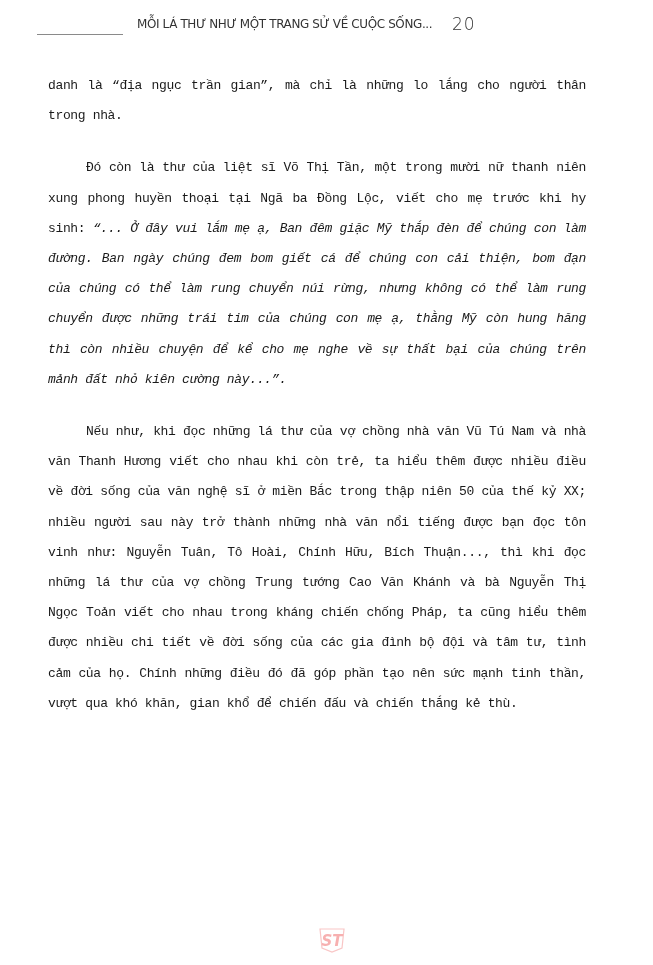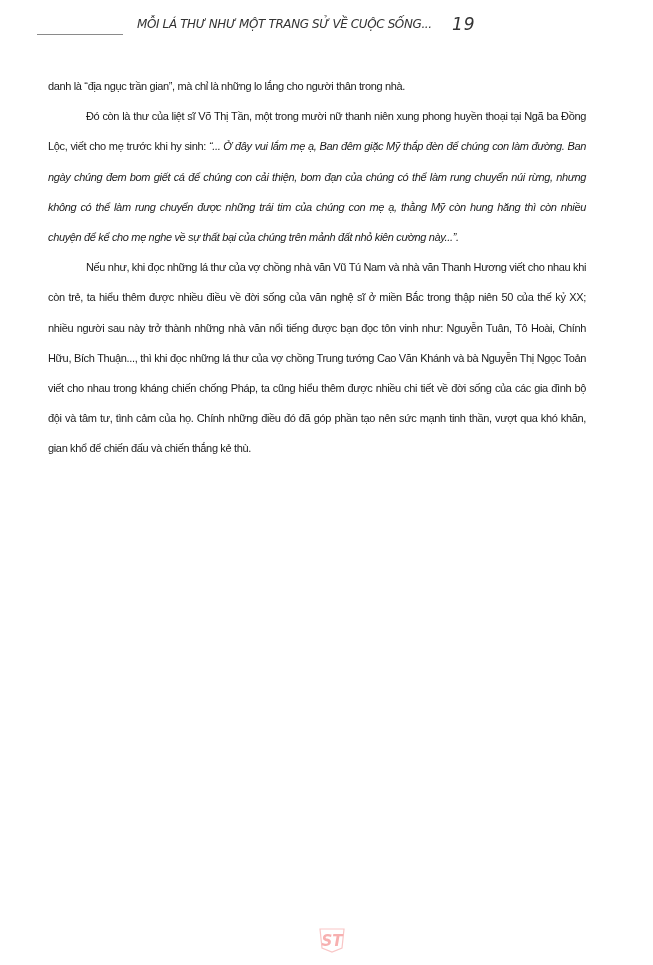--- a/index.html
+++ b/index.html
@@ -13,21 +13,20 @@
       position: relative;
       overflow: hidden;
       color: #1a1a1a;
     }
     .page-header {
       position: absolute;
       top: 14px;
       left: 0;
       width: 555px;
       height: 24px;
-      font-style: italic;
     }
     .header-rule {
       position: absolute;
       left: 37px;
       top: 20px;
       width: 86px;
       height: 1px;
       background: #8a8a8a;
     }
     .header-title {
@@ -51,54 +50,55 @@
       font-size: 17px;
       color: #333333;
       font-weight: 300;
       letter-spacing: 1px;
     }
     .body-text {
       position: absolute;
       left: 48px;
       top: 71px;
       width: 538px;
-      font-family: Liberation Sans, sans-serif;
-      font-size: 11px;
+      font-family: Liberation Mono, monospace;
+      font-size: 13px;
       line-height: 30.2px;
       text-align: justify;
       color: #1a1a1a;
       letter-spacing: -0.35px;
       word-spacing: 0px;
     }
     .body-text p {
       margin: 0;
       padding: 0;
       text-align: justify;
     }
     .body-text p.indent {
       text-indent: 38px;
+      margin-top: 22px;
     }
     .quote {
       font-style: italic;
     }
     .watermark {
       position: absolute;
       left: 318px;
       top: 926px;
       width: 28px;
       height: 28px;
     }
   </style>
 </head>
 <body>
 
 <div class="page-header">
   <div class="header-rule"></div>
   <div class="header-title">MỖI LÁ THƯ NHƯ MỘT TRANG SỬ VỀ CUỘC SỐNG...</div>
-  <div class="page-number">19</div>
+  <div class="page-number">20</div>
 </div>
 
 <div class="body-text">
   <p>danh là “địa ngục trần gian”, mà chỉ là những lo lắng cho người thân trong nhà.</p>
   <p class="indent"><span>Đó còn là thư của liệt sĩ Võ Thị Tần, một trong mười nữ thanh niên xung phong huyền thoại tại Ngã ba Đồng Lộc, viết cho mẹ trước khi hy sinh: </span><span class="quote">“... Ở đây vui lắm mẹ ạ, Ban đêm giặc Mỹ thắp đèn để chúng con làm đường. Ban ngày chúng đem bom giết cá để chúng con cải thiện, bom đạn của chúng có thể làm rung chuyển núi rừng, nhưng không có thể làm rung chuyển được những trái tim của chúng con mẹ ạ, thằng Mỹ còn hung hăng thì còn nhiều chuyện để kể cho mẹ nghe về sự thất bại của chúng trên mảnh đất nhỏ kiên cường này...”.</span></p>
   <p class="indent">Nếu như, khi đọc những lá thư của vợ chồng nhà văn Vũ Tú Nam và nhà văn Thanh Hương viết cho nhau khi còn trẻ, ta hiểu thêm được nhiều điều về đời sống của văn nghệ sĩ ở miền Bắc trong thập niên 50 của thế kỷ XX; nhiều người sau này trở thành những nhà văn nổi tiếng được bạn đọc tôn vinh như: Nguyễn Tuân, Tô Hoài, Chính Hữu, Bích Thuận..., thì khi đọc những lá thư của vợ chồng Trung tướng Cao Văn Khánh và bà Nguyễn Thị Ngọc Toản viết cho nhau trong kháng chiến chống Pháp, ta cũng hiểu thêm được nhiều chi tiết về đời sống của các gia đình bộ đội và tâm tư, tình cảm của họ. Chính những điều đó đã góp phần tạo nên sức mạnh tinh thần, vượt qua khó khăn, gian khổ để chiến đấu và chiến thắng kẻ thù.</p>
 </div>
 
 <div class="watermark">
   <svg width="28" height="28" viewBox="0 0 28 28">

